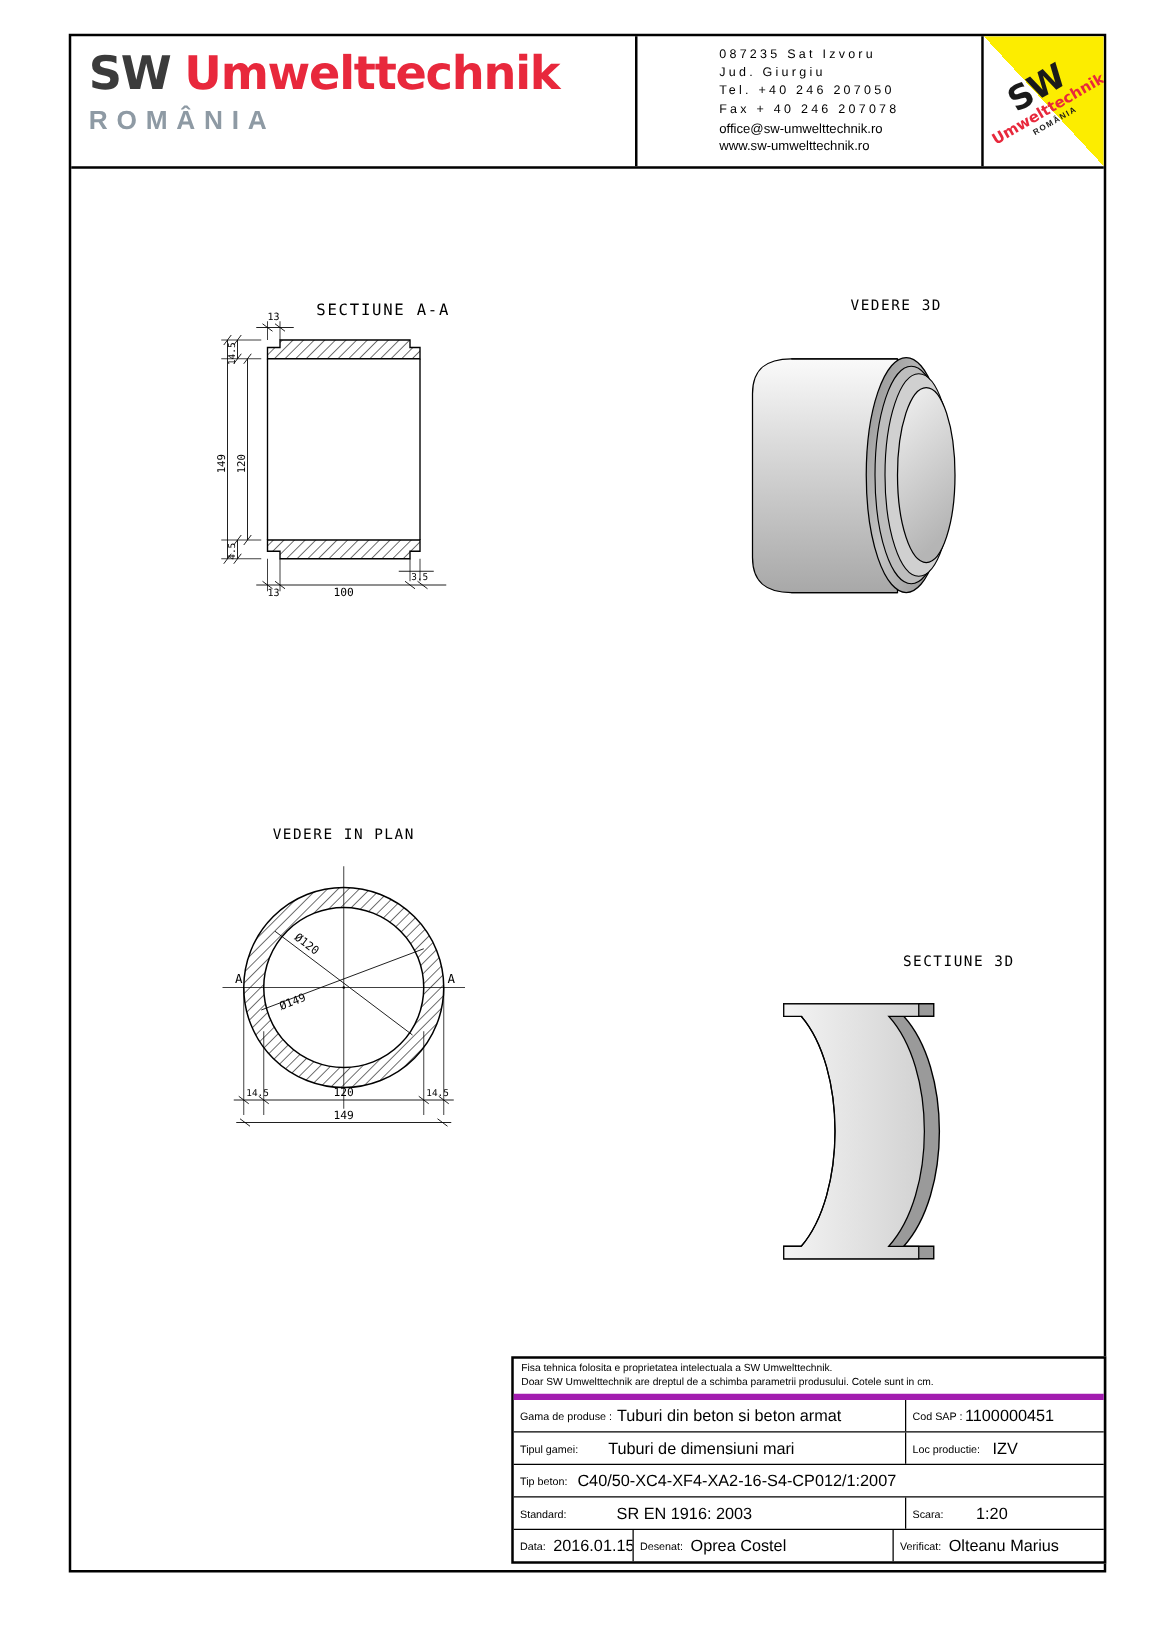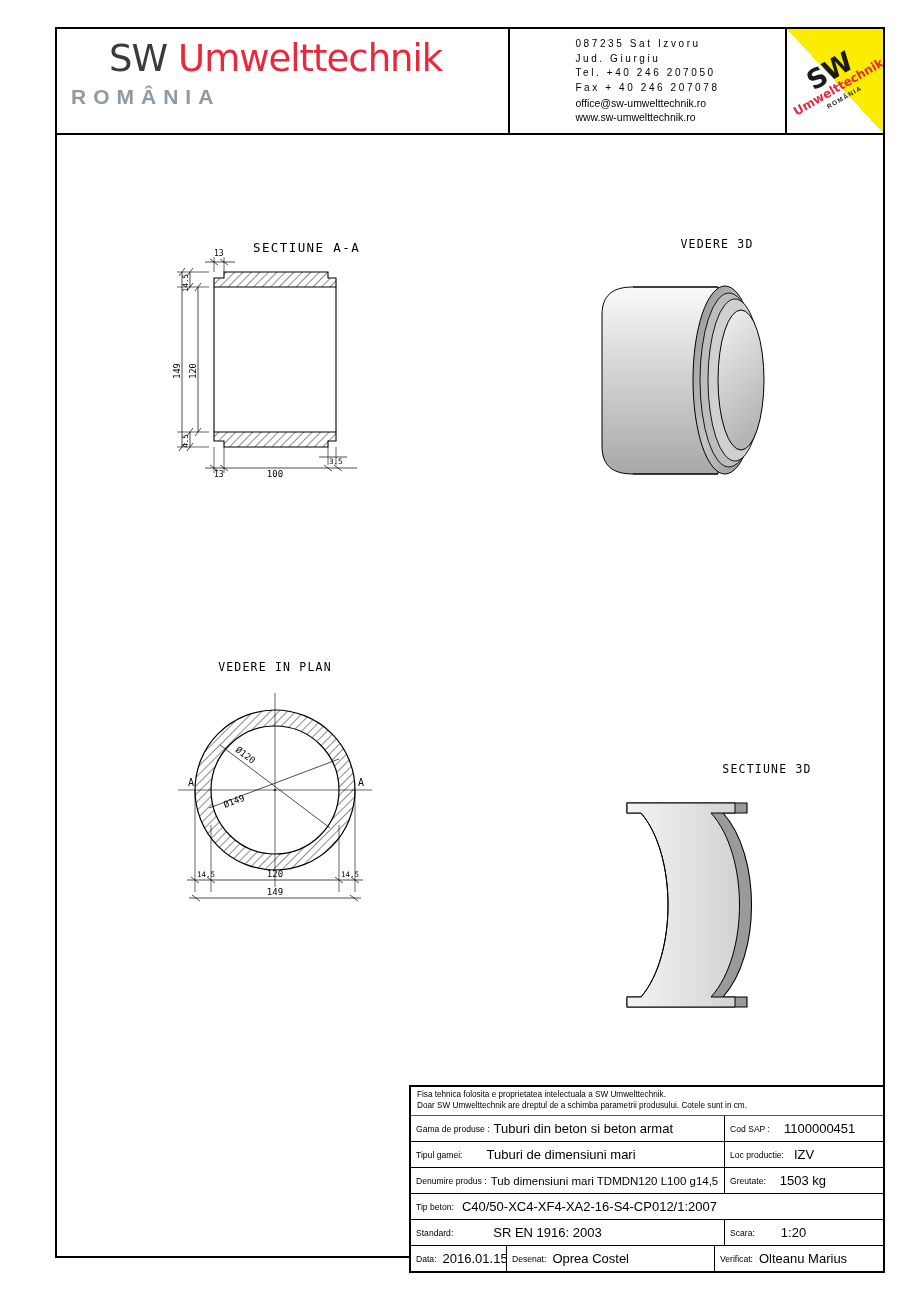--- a/index.html
+++ b/index.html
@@ -13,22 +13,22 @@
   
   #header{position:absolute;left:0;top:0;width:100%;height:106px;
           box-sizing:border-box;border-bottom:2px solid #000;display:flex;}
   .hcell{box-sizing:border-box;position:relative;}
   #logo-cell{width:453px;border-right:2px solid #000;padding:10px 0 0 14px;}
   #contact-cell{width:277px;border-right:2px solid #000;
                 display:flex;align-items:center;justify-content:center;}
   #badge-cell{flex:1;position:relative;overflow:hidden;}
 
   
-  .logo-line1{font-size:37px;font-weight:normal;letter-spacing:-1px;line-height:40px;
-              white-space:nowrap;font-family:"DejaVu Sans",sans-serif;margin-left:38px;}
+  .logo-line1{font-size:37px;font-weight:bold;letter-spacing:-1px;line-height:40px;
+              white-space:nowrap;font-family:"DejaVu Sans",sans-serif;}
   .logo-sw{color:#3b3b3b;}
   .logo-umwelt{color:#e8283c;}
   .logo-line2{font-size:21px;font-weight:bold;color:#8e9aa4;letter-spacing:7px;
               margin-top:6px;font-family:"Liberation Sans",sans-serif;}
 
   
   .contact{font-size:10.5px;line-height:14.6px;color:#000;white-space:nowrap;}
   .contact .sp{letter-spacing:2.6px;font-size:10px;}
 
   
@@ -52,21 +52,21 @@
   #titleblock{position:absolute;left:352px;top:1056px;width:476px;
               border:2px solid #000;box-sizing:border-box;background:#fff;}
   .tb-row{display:flex;border-bottom:1px solid #000;box-sizing:border-box;}
   .tb-row:last-child{border-bottom:none;}
   .tb-cell{box-sizing:border-box;display:flex;align-items:center;
            padding:0 5px;min-height:25px;overflow:hidden;}
   .tb-div{border-right:1px solid #000;align-items:center;}
   .lbl{font-size:8.6px;color:#000;white-space:nowrap;}
   .val{font-size:13px;color:#000;white-space:nowrap;}
   .val-sm{font-size:11.5px;}
-  #notes{padding:3px 6px 4px 6px;border-bottom:1px solid #a21caf;}
+  #notes{padding:3px 6px 4px 6px;border-bottom:5px solid #a21caf;}
   .note-line{font-size:8.2px;line-height:10.5px;white-space:nowrap;}
 </style>
 </head>
 <body>
 
 <div id="frame">
 
   <div id="header">
 
     <div class="hcell" id="logo-cell">
@@ -286,45 +286,35 @@
       <div class="note-line">Doar SW Umwelttechnik are dreptul de a schimba parametrii produsului. Cotele sunt in cm.</div>
     </div>
 
     <div class="tb-row">
       <div class="tb-cell tb-div" style="width:314px">
         <span class="lbl">Gama de produse :</span>
         <span class="val" style="margin-left:4px">Tuburi din beton si beton armat</span>
       </div>
       <div class="tb-cell" style="flex:1">
         <span class="lbl">Cod SAP :</span>
-        <span class="val" style="margin-left:14px">1100000451</span>
+        <span class="val" style="margin-left:2px">1100000451</span>
       </div>
     </div>
 
     <div class="tb-row">
       <div class="tb-cell tb-div" style="width:314px">
         <span class="lbl">Tipul gamei:</span>
         <span class="val" style="margin-left:24px">Tuburi de dimensiuni mari</span>
       </div>
       <div class="tb-cell" style="flex:1">
         <span class="lbl">Loc productie:</span>
         <span class="val" style="margin-left:10px">IZV</span>
       </div>
     </div>
 
-    <div class="tb-row">
-      <div class="tb-cell tb-div" style="width:314px">
-        <span class="lbl">Denumire produs :</span>
-        <span class="val val-sm" style="margin-left:4px">Tub dimensiuni mari TDMDN120 L100 g14,5</span>
-      </div>
-      <div class="tb-cell" style="flex:1">
-        <span class="lbl">Greutate:</span>
-        <span class="val" style="margin-left:14px">1503 kg</span>
-      </div>
-    </div>
 
     <div class="tb-row">
       <div class="tb-cell" style="flex:1">
         <span class="lbl">Tip beton:</span>
         <span class="val" style="margin-left:8px">C40/50-XC4-XF4-XA2-16-S4-CP012/1:2007</span>
       </div>
     </div>
 
     <div class="tb-row">
       <div class="tb-cell tb-div" style="width:314px">

